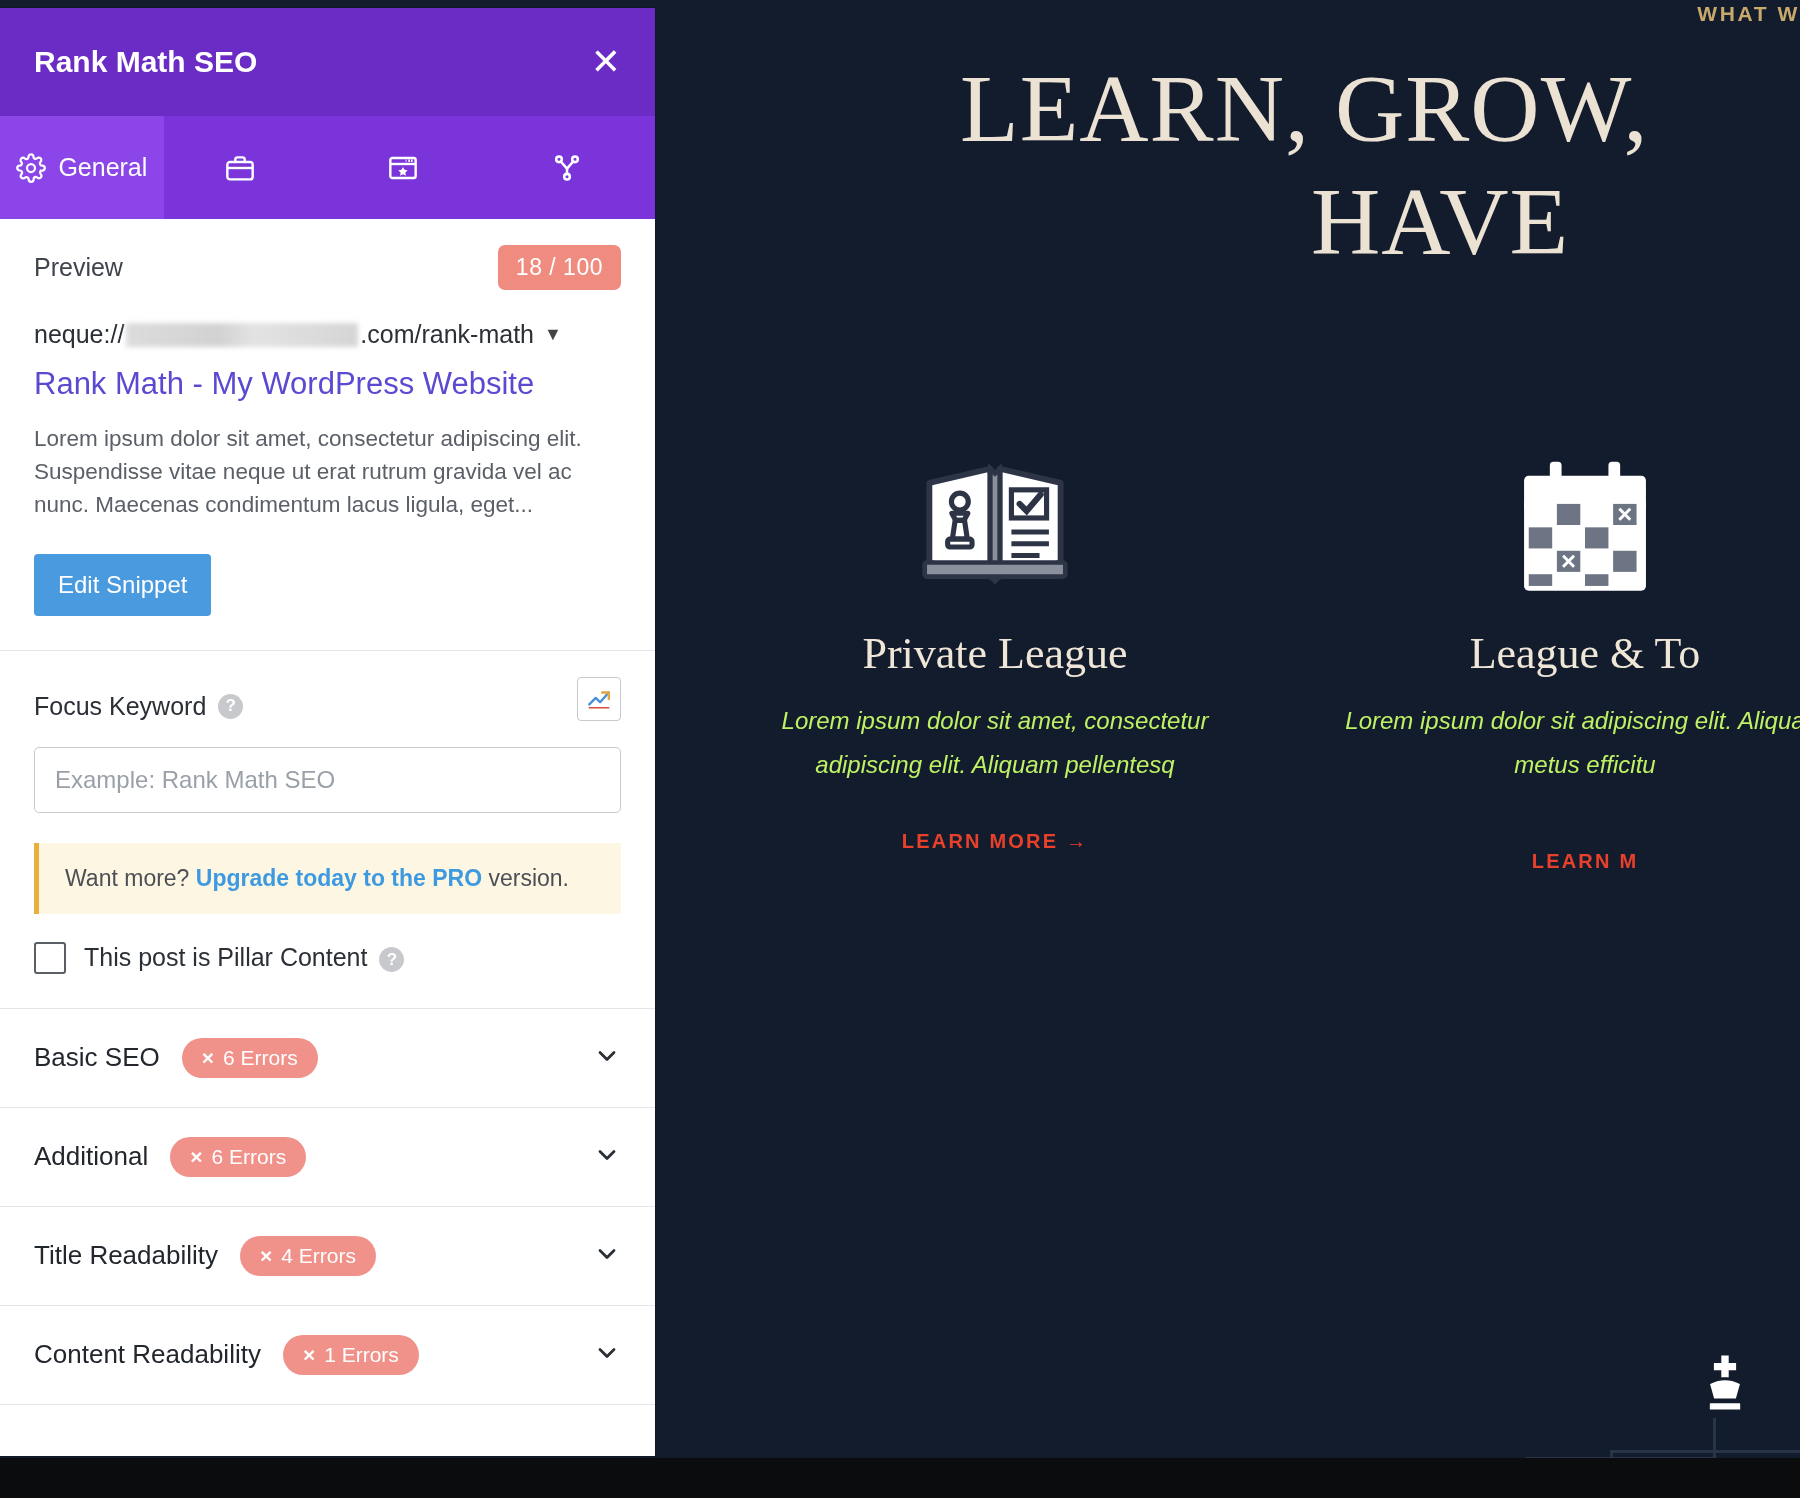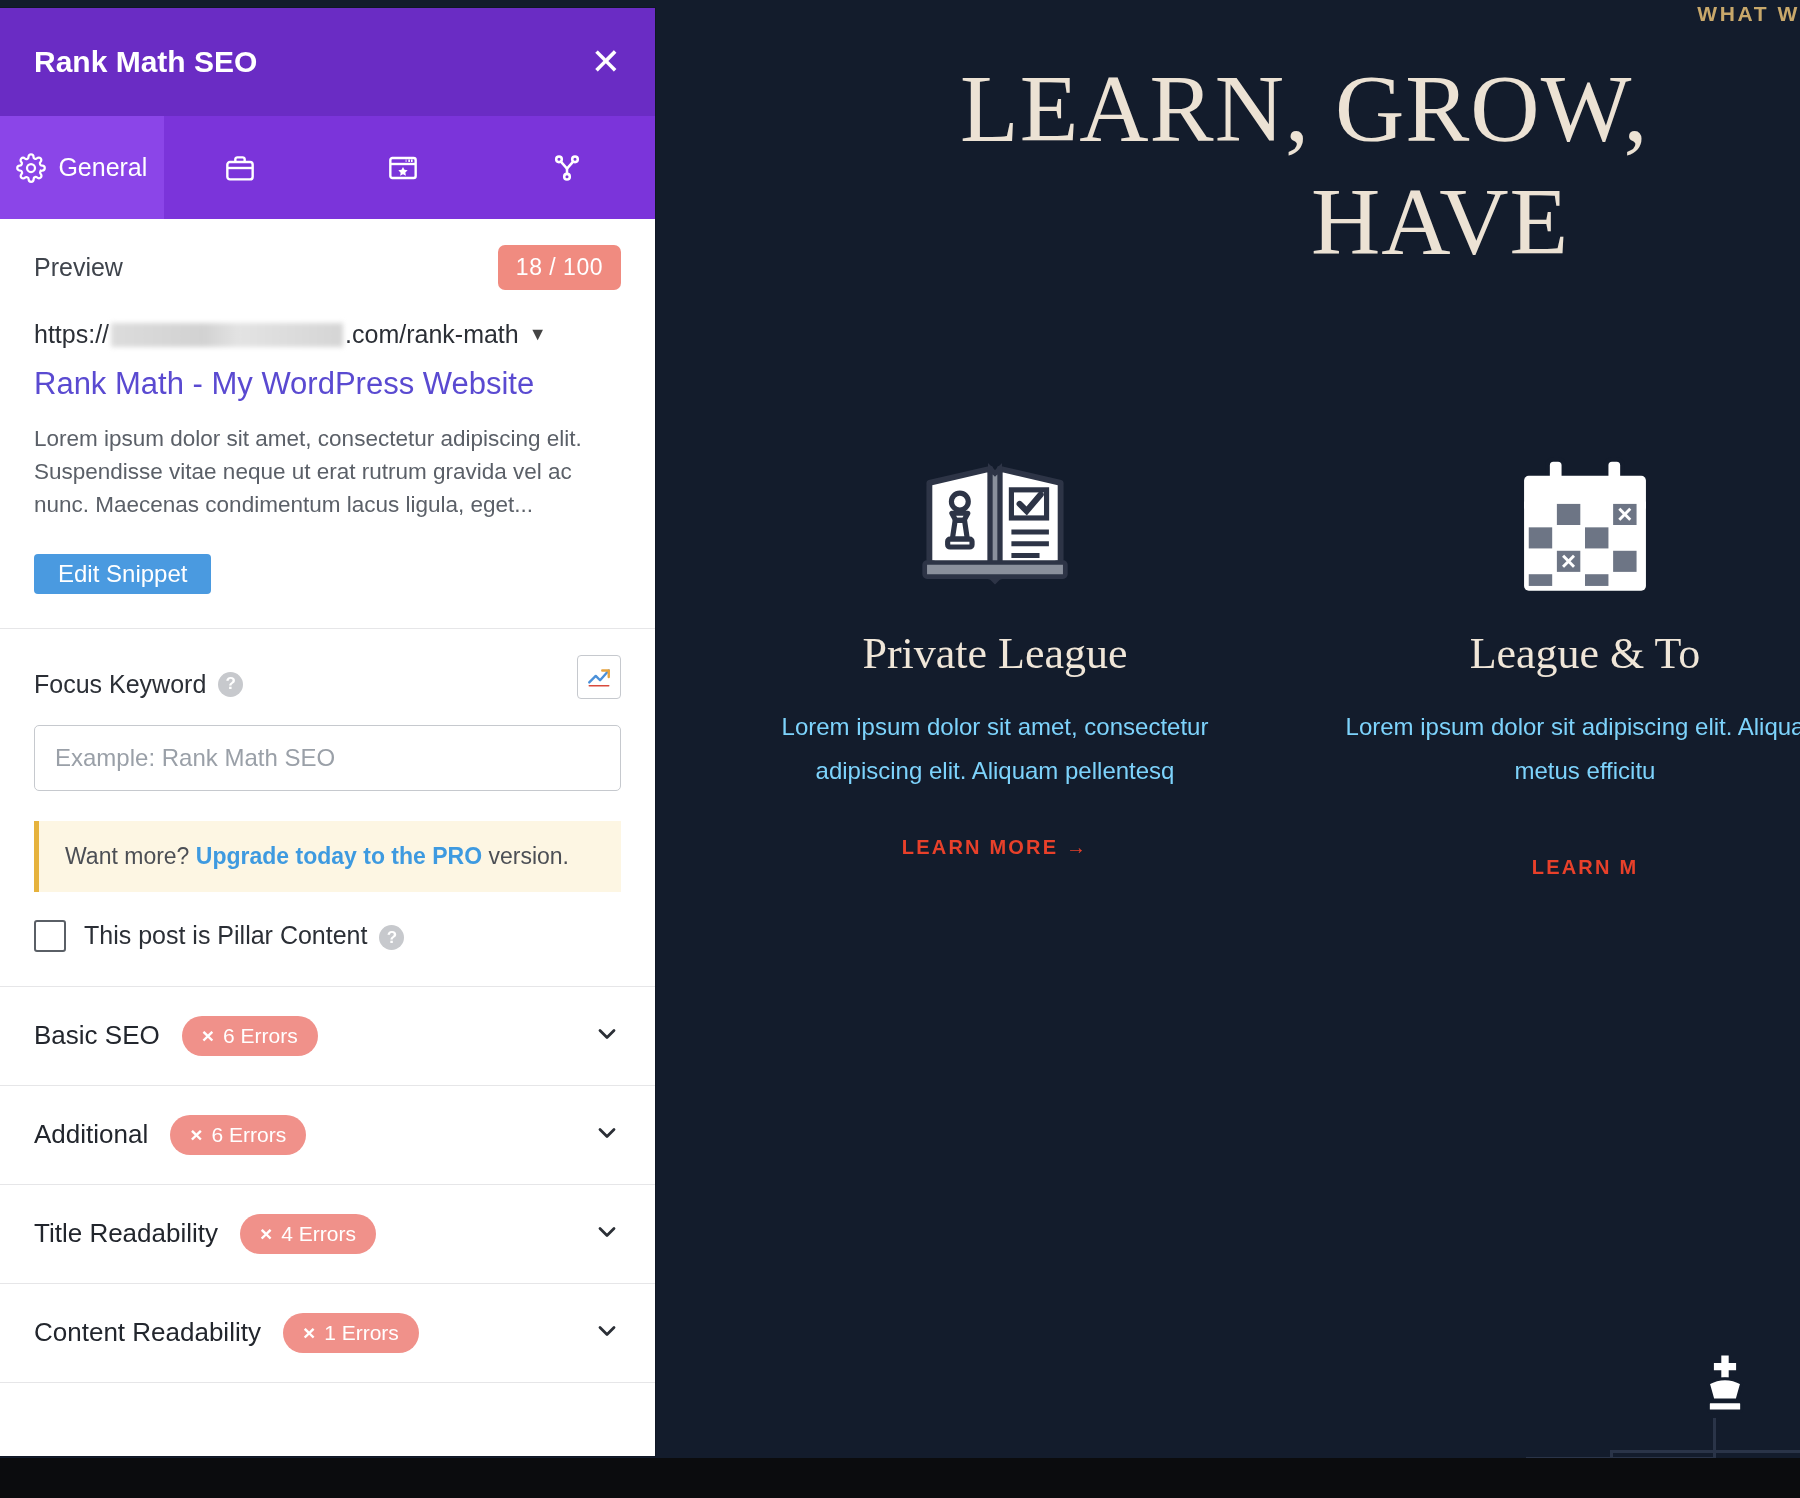--- a/index.html
+++ b/index.html
@@ -30,21 +30,21 @@
   .site-hero .l2 { text-align: center; }
 
   .cards { position: absolute; top: 440px; left: 700px; width: 1180px; display: flex; }
   .card { width: 590px; text-align: center; padding: 0 40px; }
   .card-icon { height: 170px; display: flex; align-items: center; justify-content: center; }
   .card-title {
     font-family: "Liberation Serif", serif;
     font-size: 44px; color: #f0e6d8; margin-top: 18px; white-space: nowrap;
   }
   .card-body {
-    margin-top: 26px; color: #7dd3fc; font-size: 24px; line-height: 1.85;
+    margin-top: 20px; color: #bef264; font-size: 24px; line-height: 1.85; font-style: italic;
   }
   .card-link {
     display: inline-block; margin-top: 42px;
     color: #e8402a; font-size: 20px; font-weight: 700; letter-spacing: 2.2px;
     text-decoration: none; white-space: nowrap;
   }
   .card--2 .card-title, .card--2 .card-body { }
   .card--2 .card-link { margin-top: 62px; }
 
   .king-badge { position: absolute; right: 38px; bottom: 70px; }
@@ -97,21 +97,21 @@
   }
   .url-caret { margin-left: 10px; font-size: 18px; color: #444; }
   .snip-title {
     margin-top: 16px; font-size: 31px; color: #5a4ad1; line-height: 1.25;
   }
   .snip-desc {
     margin-top: 18px; font-size: 22.5px; color: #5b6068; line-height: 1.48;
   }
   .btn-edit {
     margin-top: 32px; background: #4a9ae0; color: #fff; border: 0; border-radius: 4px;
-    font-size: 24px; padding: 6px 24px; cursor: pointer;
+    font-size: 24px; padding: 17px 24px; cursor: pointer;
     font-family: "Liberation Sans", sans-serif;
   }
 
   .fk-head { display: flex; align-items: flex-end; justify-content: space-between; gap: 48px; }
   .fk-label { font-size: 25px; color: #2b2f36; display: flex; align-items: center; gap: 12px; }
   .help-dot {
     width: 25px; height: 25px; border-radius: 50%; background: #c7c9cd; color: #fff;
     font-size: 17px; font-weight: 700; display: inline-flex; align-items: center;
     justify-content: center; cursor: pointer;
   }
@@ -295,21 +295,21 @@
 
     <div class="panel-body">
 
       <div class="sec">
         <div class="sec-row">
           <div class="preview-label">Preview</div>
           <div class="score-badge">18 / 100</div>
         </div>
 
         <div class="snip-url">
-          <span>https://</span>
+          <span>neque://</span>
           <span class="url-redact"></span>
           <span>.com/rank-math</span>
           <span class="url-caret">▼</span>
         </div>
 
         <div class="snip-title">Rank Math - My WordPress Website</div>
         <div class="snip-desc">Lorem ipsum dolor sit amet, consectetur adipiscing elit. Suspendisse vitae neque ut erat rutrum gravida vel ac nunc. Maecenas condimentum lacus ligula, eget...</div>
 
         <button class="btn-edit">Edit Snippet</button>
       </div>

